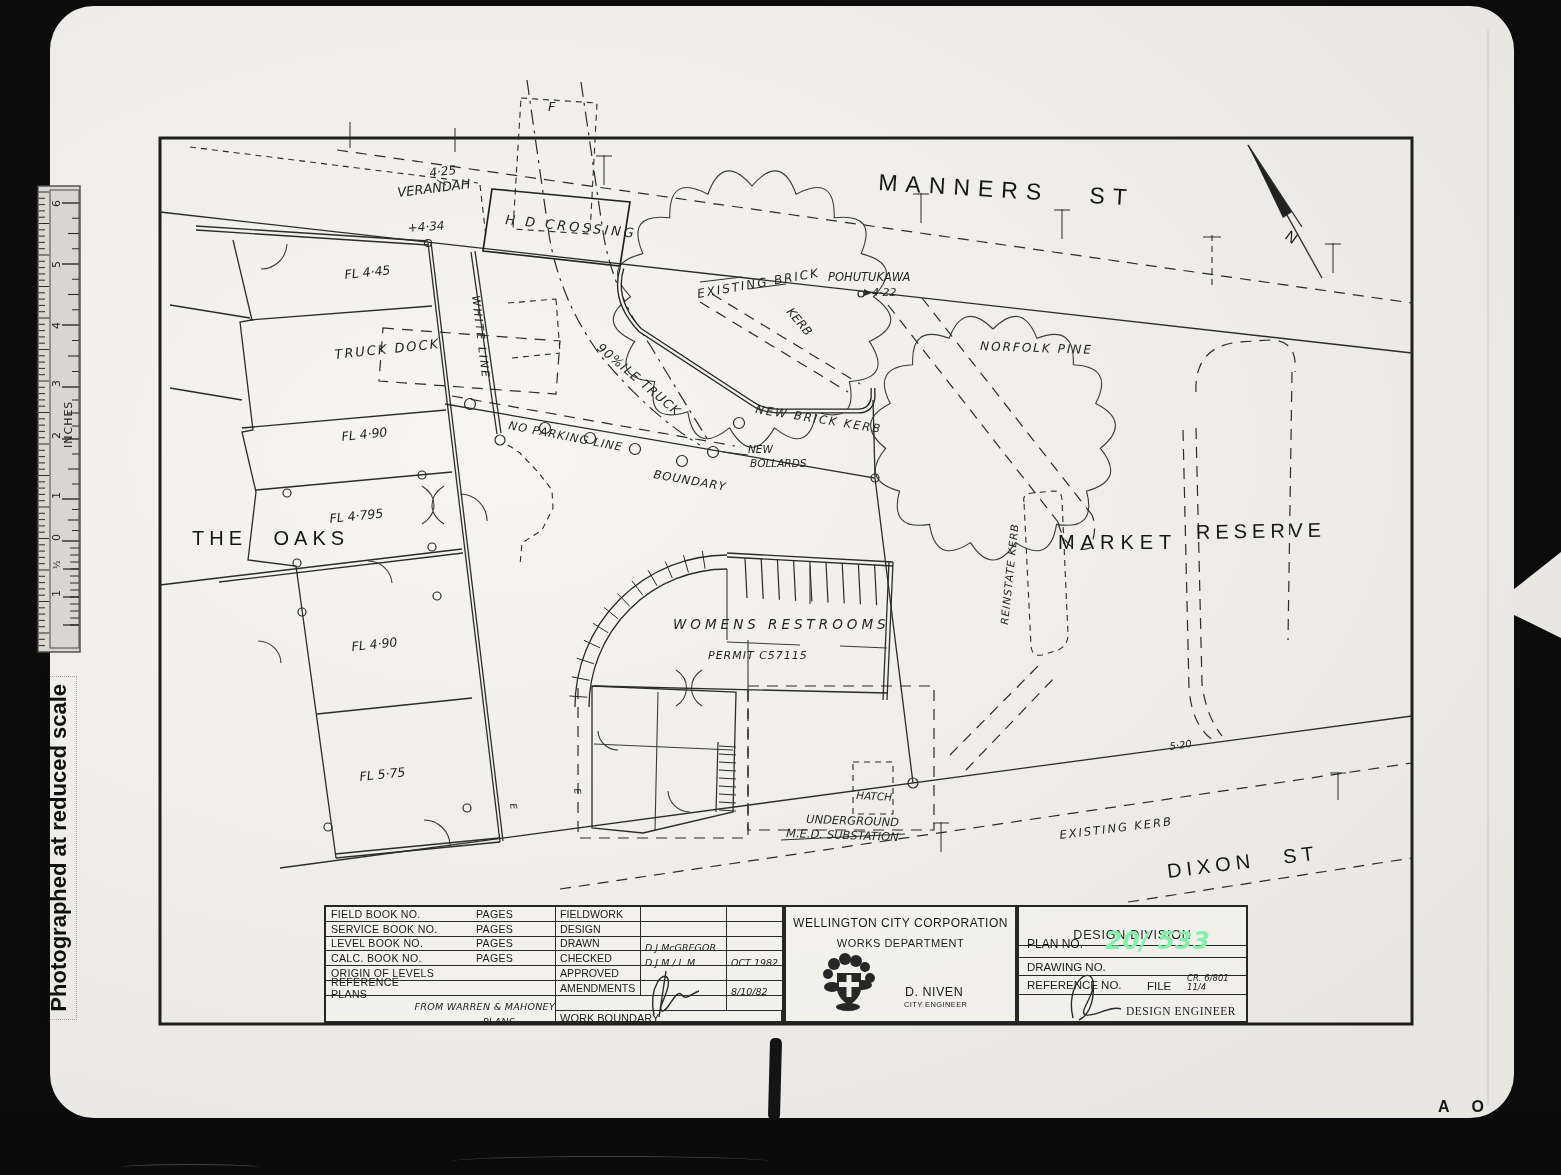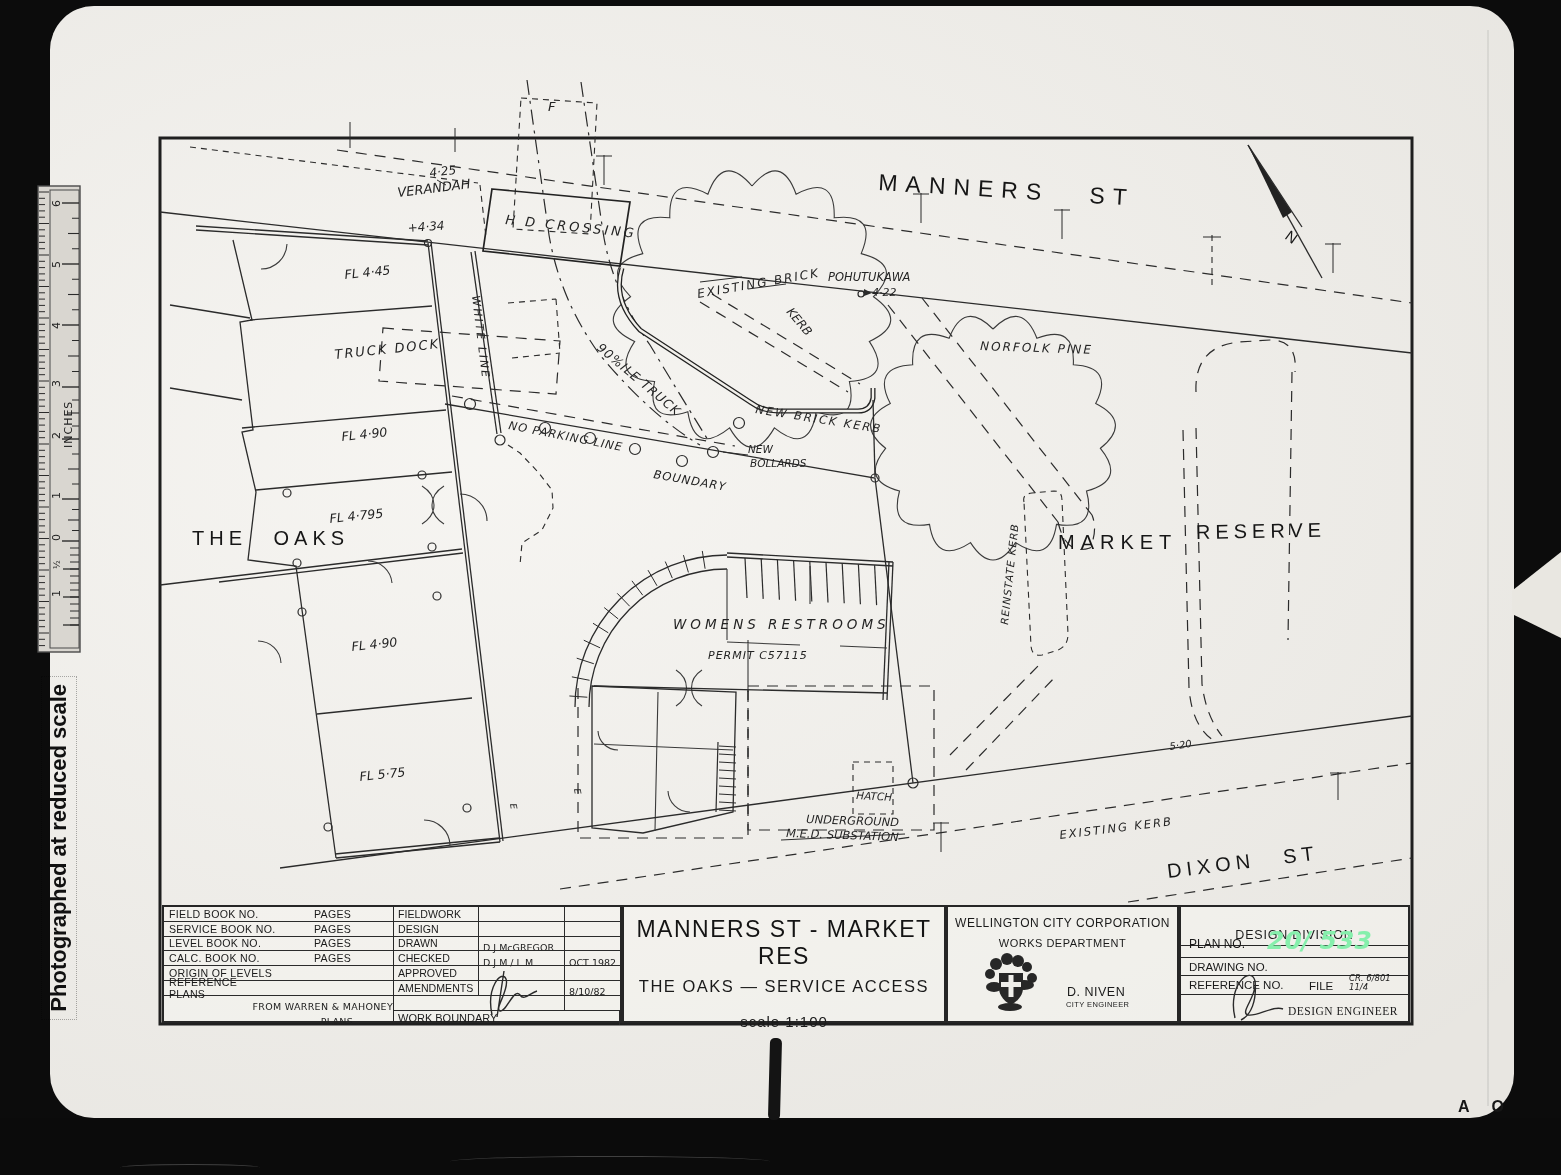--- a/index.html
+++ b/index.html
@@ -8,21 +8,21 @@
   #page{position:absolute;left:50px;top:6px;width:1464px;height:1112px;background:#f2f0eb;
         border-radius:44px;overflow:hidden;}
   #page:after{content:"";position:absolute;inset:0;background:
      radial-gradient(ellipse at 30% 40%, rgba(255,255,255,.35), rgba(0,0,0,.045) 90%);pointer-events:none;}
   #crease{position:absolute;left:1437px;top:24px;width:2px;height:1076px;background:rgba(0,0,0,.07);}
   #bottomband{position:absolute;left:0;top:1118px;width:1561px;height:57px;background:#0b0b0b;}
   #bottomtick{position:absolute;left:769px;top:1038px;width:12px;height:82px;background:#141414;border-radius:5px;transform:rotate(1.5deg);}
   #edgenotch{position:absolute;left:1512px;top:552px;width:49px;height:86px;background:#e9e7e1;
         clip-path:polygon(0 45%,100% 0,100% 100%,0 72%);}
   #artifacts{position:absolute;left:1438px;top:1098px;color:#161616;font-weight:bold;
-        font-size:16px;letter-spacing:9px;font-family:"Liberation Sans",sans-serif;margin-left:20px;}
+        font-size:16px;letter-spacing:9px;font-family:"Liberation Sans",sans-serif;}
   .bandmark{position:absolute;background:none;border-top:1.5px solid rgba(255,255,255,.22);border-radius:50%;}
 
   
   #photonote{position:absolute;left:41px;top:676px;width:34px;height:342px;
      border:1px dotted rgba(0,0,0,.3);display:flex;align-items:center;justify-content:center;}
   #photonote span{writing-mode:vertical-rl;transform:rotate(180deg);font-weight:bold;font-size:22px;
      color:#111;white-space:nowrap;font-family:"Liberation Sans",sans-serif;}
 
   
   svg text{font-family:"DejaVu Sans",sans-serif;}
@@ -45,21 +45,21 @@
   .lt{width:460px;display:flex;}
   .lt-a{width:230px;border-right:1.4px solid #262626;box-sizing:border-box;}
   .lt-a .row{height:14.8px;border-bottom:1.3px solid #2b2b2b;display:flex;align-items:center;
        font-size:10.6px;letter-spacing:.3px;padding-left:5px;box-sizing:border-box;position:relative;}
   .lt-a .row .pg{position:absolute;left:150px;}
   .lt-a .row.norule{border-bottom:none;}
   .lt-b{width:226px;display:grid;grid-template-columns:85px 86px 55px;grid-auto-rows:14.8px;}
   .lt-b .c{border-bottom:1.3px solid #2b2b2b;border-right:1.3px solid #2b2b2b;font-size:10.6px;
        display:flex;align-items:center;padding-left:4px;box-sizing:border-box;overflow:visible;}
   .lt-b .c.last{border-right:none;}
-  .hwv{font-family:"DejaVu Sans",sans-serif;font-size:9.5px;color:#222;white-space:nowrap;margin-top:37px;}
+  .hwv{font-family:"DejaVu Sans",sans-serif;font-style:italic;font-size:9.5px;color:#222;white-space:nowrap;margin-top:37px;}
   .ct{width:324px;text-align:center;}
   .ct .t1{font-size:23px;letter-spacing:1.5px;margin-top:9px;font-weight:500;color:#141414;}
   .ct .t2{font-size:16.5px;letter-spacing:1.5px;margin-top:7px;}
   .ct .sc{font-size:15px;letter-spacing:1px;margin-top:17px;}
   .org{width:233px;}
   .org .n1{font-size:12px;letter-spacing:.5px;text-align:center;margin-top:9px;}
   .org .n2{font-size:11px;letter-spacing:.5px;text-align:center;margin-top:7px;}
   .org .eng{position:absolute;left:119px;top:78px;font-size:12.5px;letter-spacing:.5px;}
   .org .engt{position:absolute;left:118px;top:93px;font-size:7.5px;letter-spacing:.4px;}
   .dv{width:231px;}
@@ -516,25 +516,20 @@
           <div class="c"></div>
           <div class="c last"></div>
         <div class="c" style="grid-column:1/4;font-size:11px;border-bottom:none;">WORK BOUNDARY</div>
       </div>
 
       <svg class="sig" style="left:318px;top:58px;" width="58" height="56" viewBox="0 0 58 56">
         <path d="M10,50 C4,22 20,4 24,14 C28,24 12,44 18,46 C24,48 32,22 38,30 C42,36 48,28 55,26 M22,6 L15,52" fill="none" stroke="#2a2a2a" stroke-width="1.4"></path>
       </svg>
     </div>
 
-    <div class="box ct">
-      <div class="t1">MANNERS ST - MARKET RES</div>
-      <div class="t2">THE OAKS — SERVICE ACCESS</div>
-      <div class="sc">scale  1:100</div>
-    </div>
 
     <div class="box org">
       <div class="n1">WELLINGTON CITY CORPORATION</div>
       <div class="n2">WORKS DEPARTMENT</div>
       <svg class="sig" style="left:32px;top:44px;" width="62" height="64" viewBox="0 0 62 64">
         <g fill="#272727">
           <circle cx="16" cy="13" r="6"></circle>
             <circle cx="27" cy="8" r="6"></circle>
             <circle cx="38" cy="10" r="6"></circle>
           <circle cx="47" cy="16" r="5"></circle>

